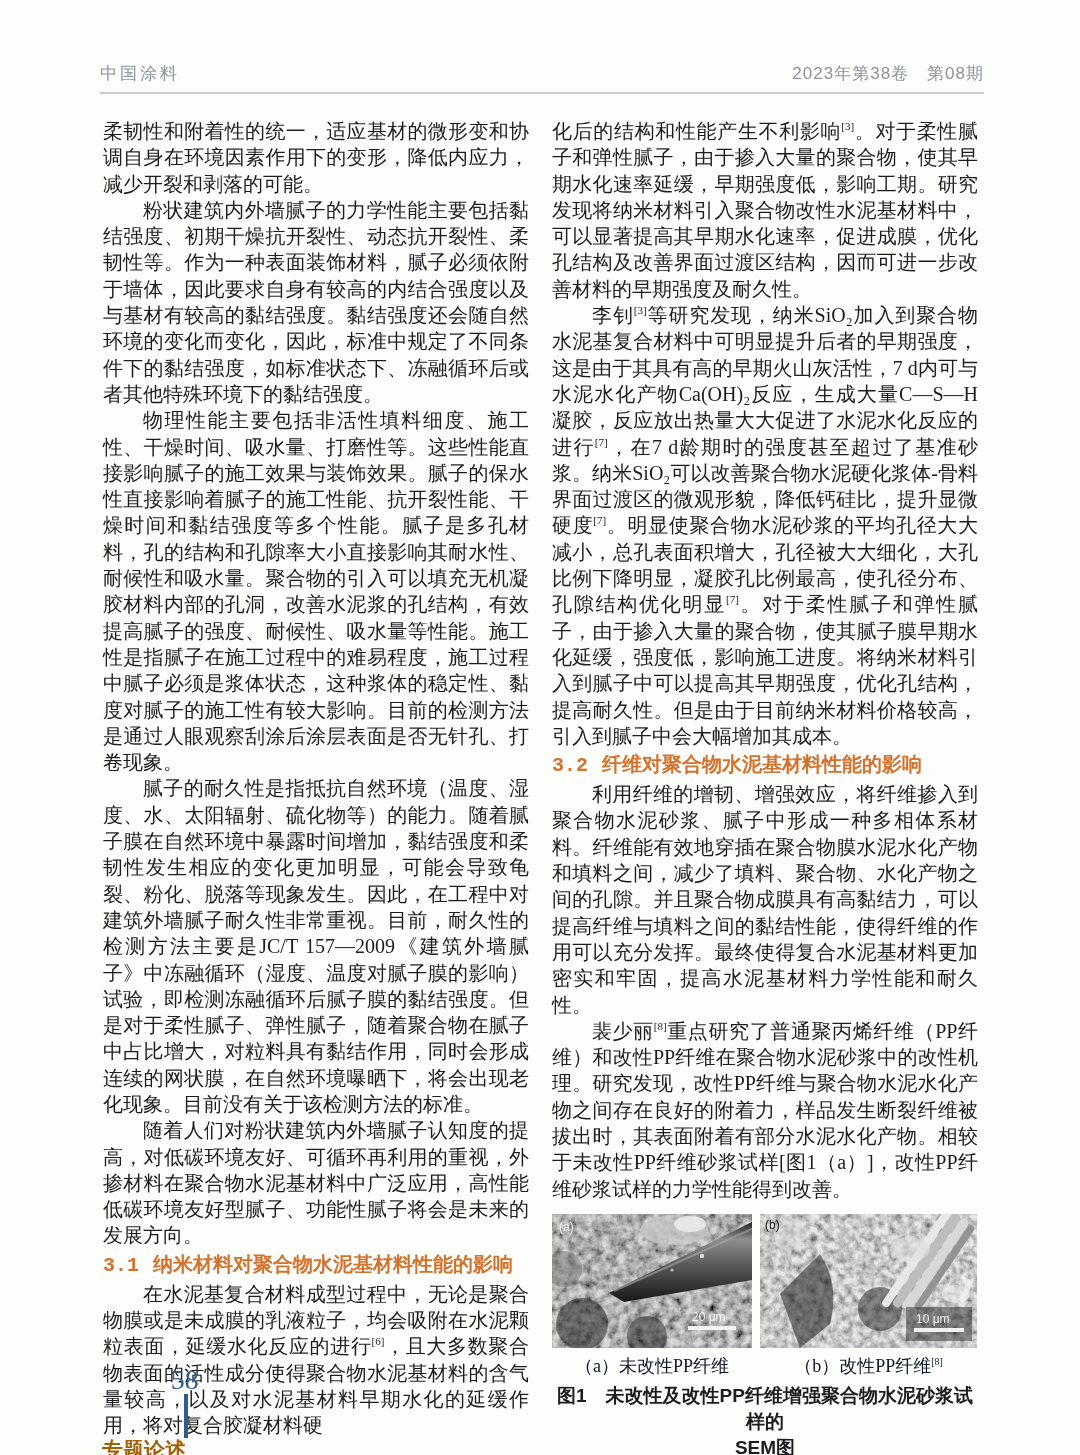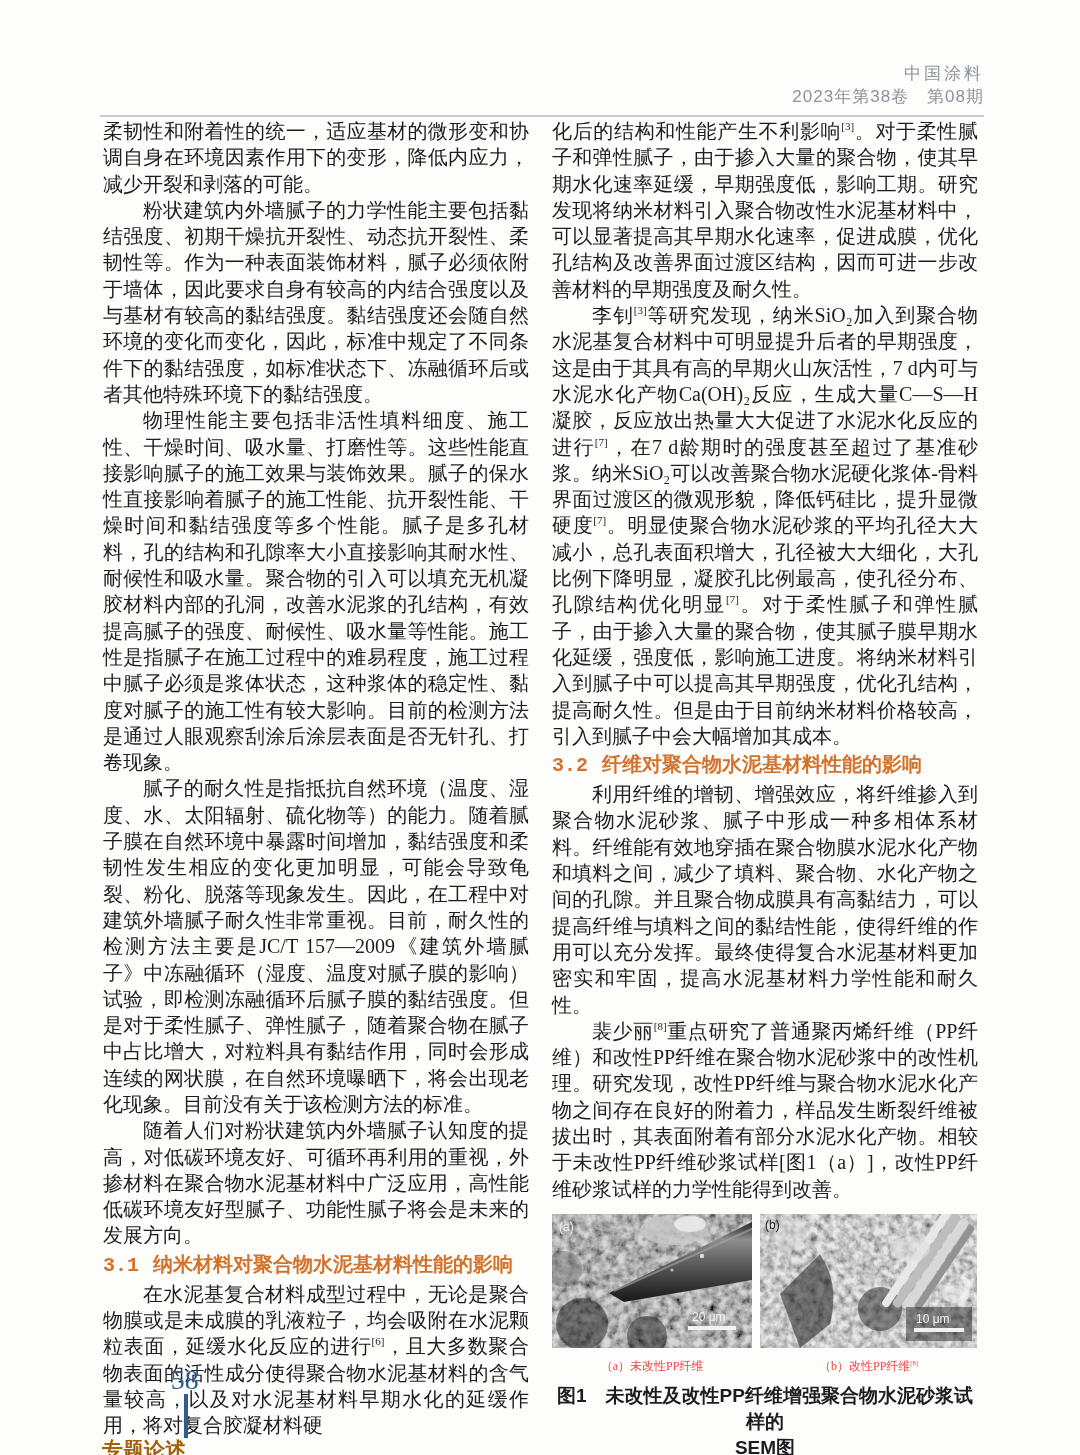--- a/index.html
+++ b/index.html
@@ -7,21 +7,21 @@
     width:1080px;height:1455px;position:relative;overflow:hidden;
     background:#fdfdfc;color:#1d1d20;
     font-family:"Liberation Serif","DejaVu Serif",serif;
   }
   
   .page-header{
     position:absolute;left:100px;right:96px;top:62px;
     display:flex;justify-content:space-between;align-items:flex-end;
     padding-bottom:7px;border-bottom:2px solid #c6ccd2;
     font-family:"Liberation Sans","DejaVu Sans",sans-serif;
-    font-size:17px;color:#8b939b;flex-direction:column;
+    font-size:17px;color:#8b939b;
   }
   .page-header .journal{letter-spacing:3px;}
   .page-header .issue{letter-spacing:1px;}
   
   .col{
     position:absolute;top:118px;width:426px;
     font-size:20px;line-height:26.3px;text-align:justify;
   }
   .col-left{left:103px;}
   .col-right{left:552px;}
@@ -39,21 +39,21 @@
     font-family:Liberation Mono, monospace;
     font-weight:bold;color:#d2722b;font-size:20px;line-height:26px;
     margin:4px 0 2px 0;
   }
   .hsub .num{margin-right:14px;}
   
   .figure{margin-top:12px;}
   .fig-images{display:flex;gap:8px;}
   .sem{display:block;background:#4c4c4c;}
   .fig-sublabels{display:flex;gap:8px;margin-top:7px;
-    font-size:12px;color:#ef4444;line-height:22px;}
+    font-size:18px;color:#0f172a;line-height:22px;}
   .fig-sublabels span{display:inline-block;text-align:center;}
   .sublabel-a{width:200px;}
   .sublabel-b{width:217px;}
   .fig-caption-cn{
     font-family:"Liberation Sans","DejaVu Sans",sans-serif;
     font-weight:bold;font-size:19px;line-height:26px;text-align:center;
     margin-top:6px;text-align-last:center;
   }
   
   .page-footer{

